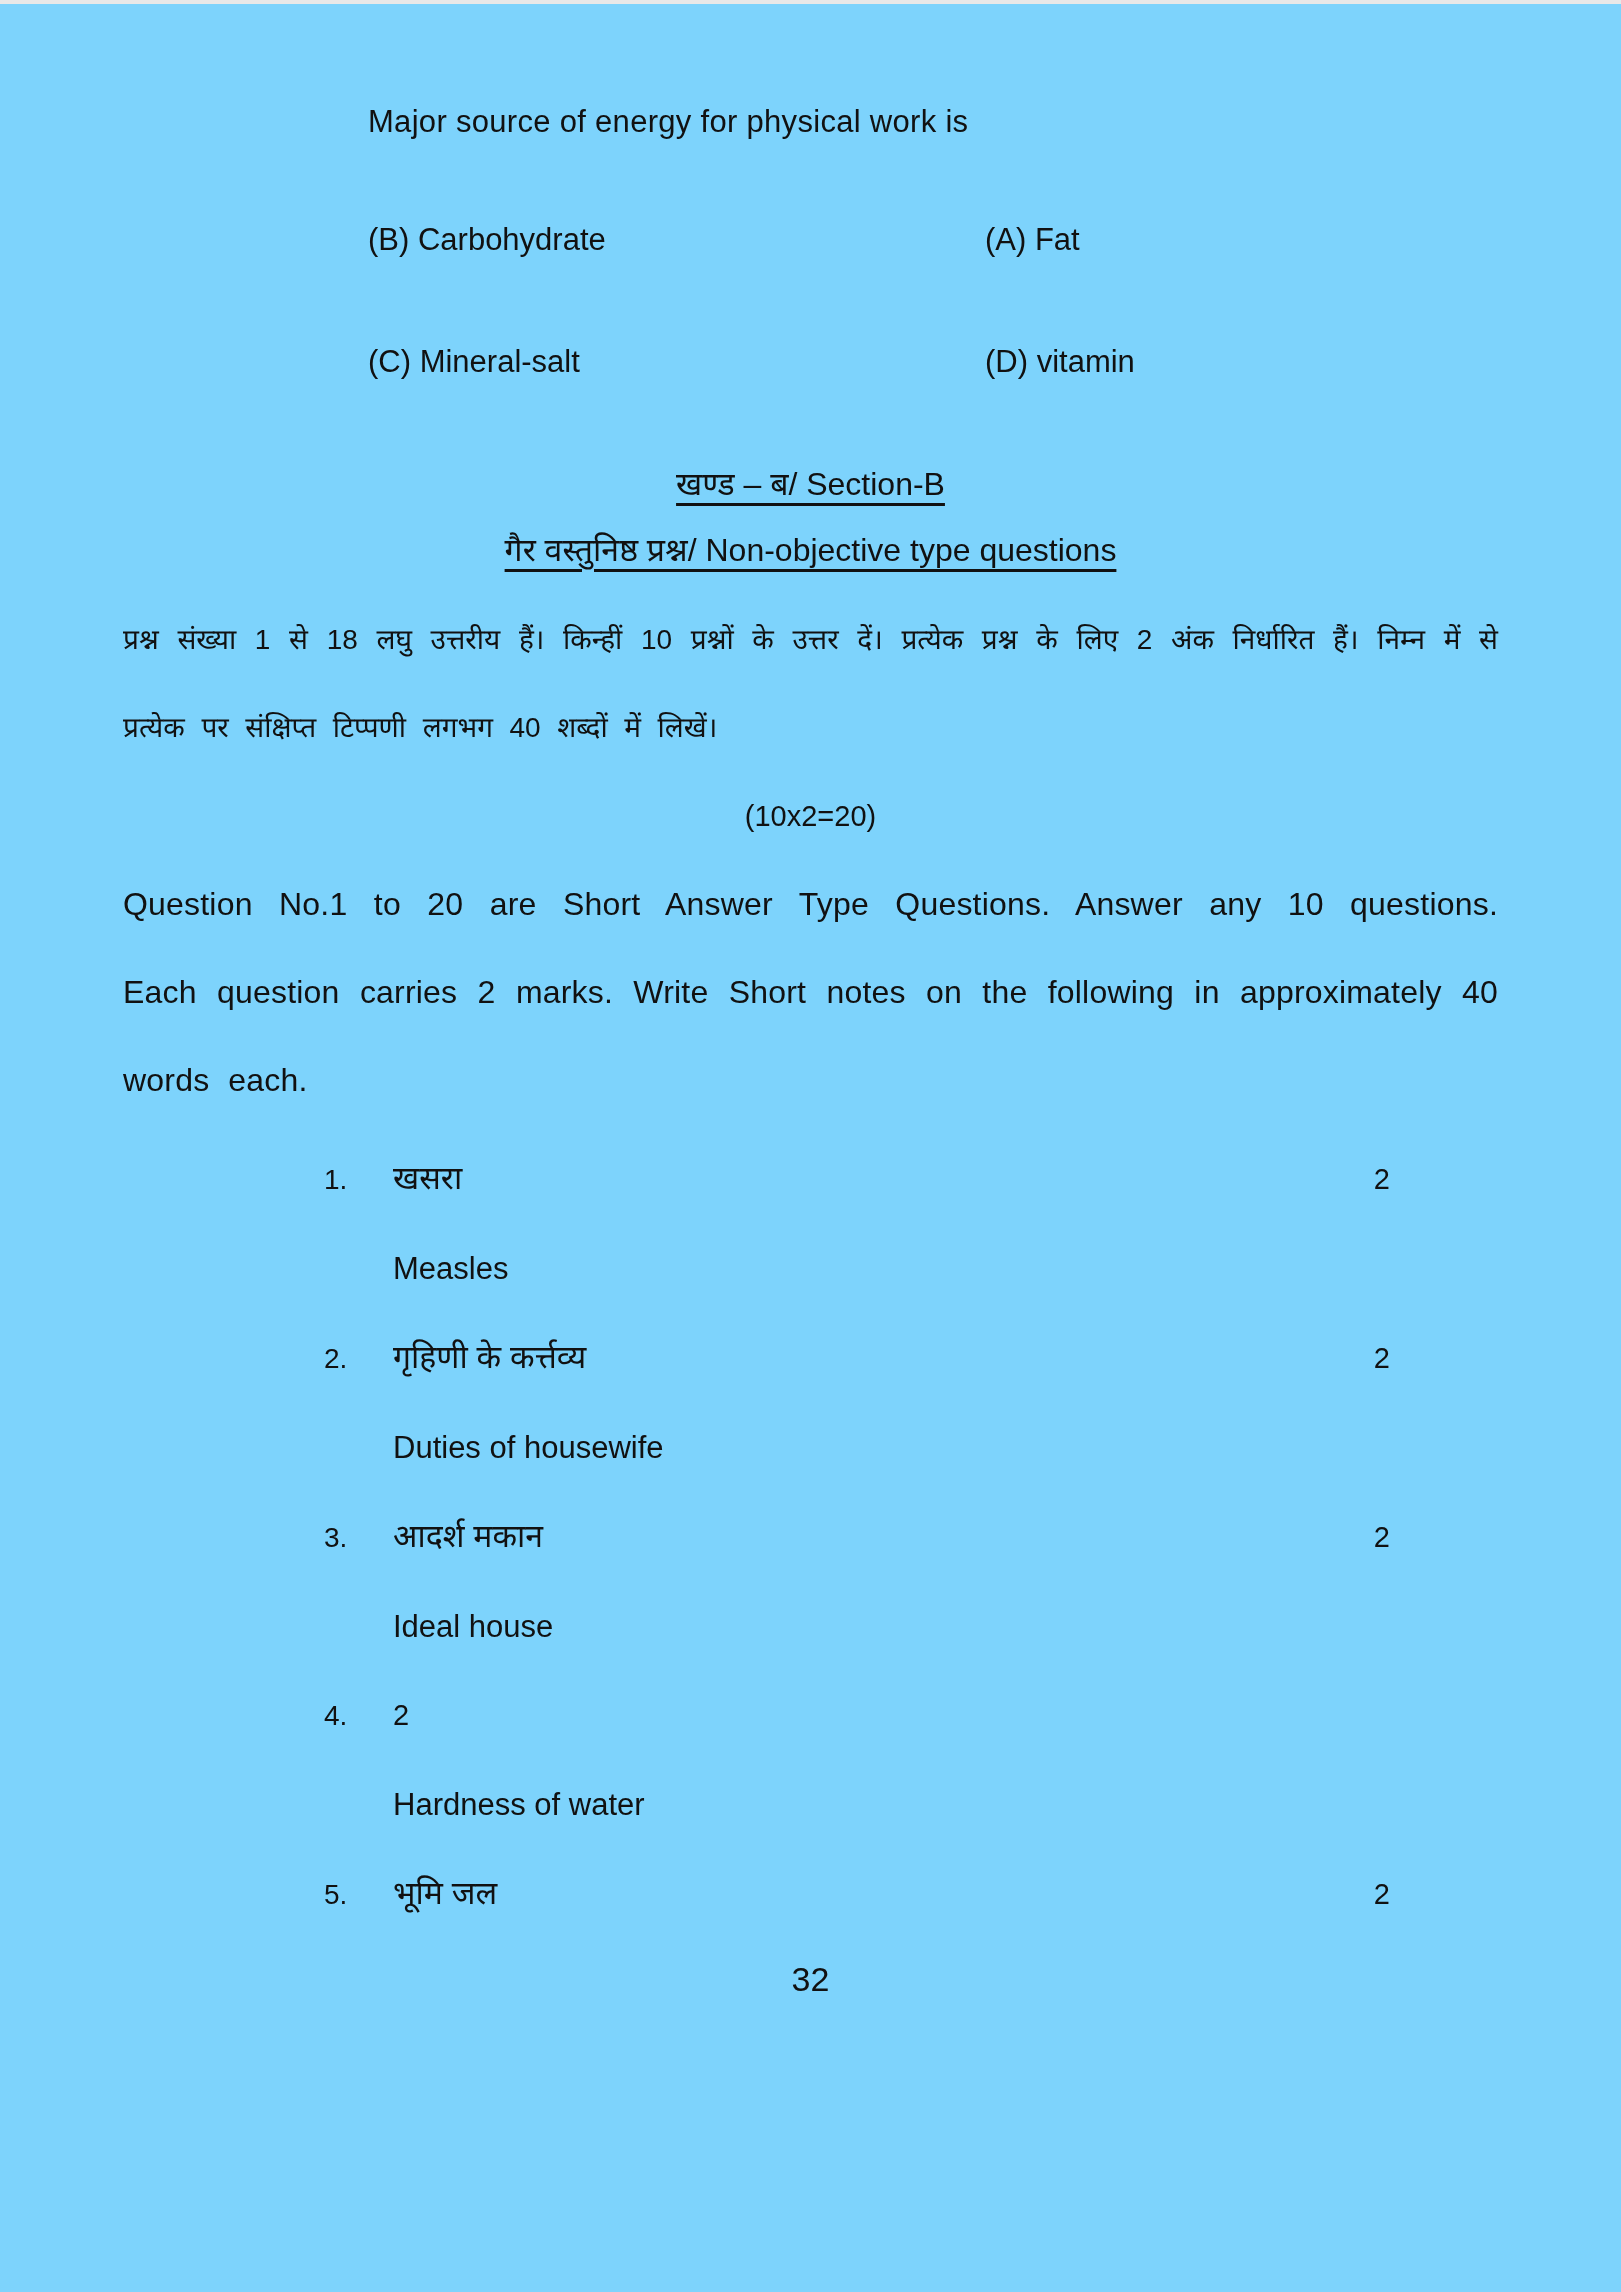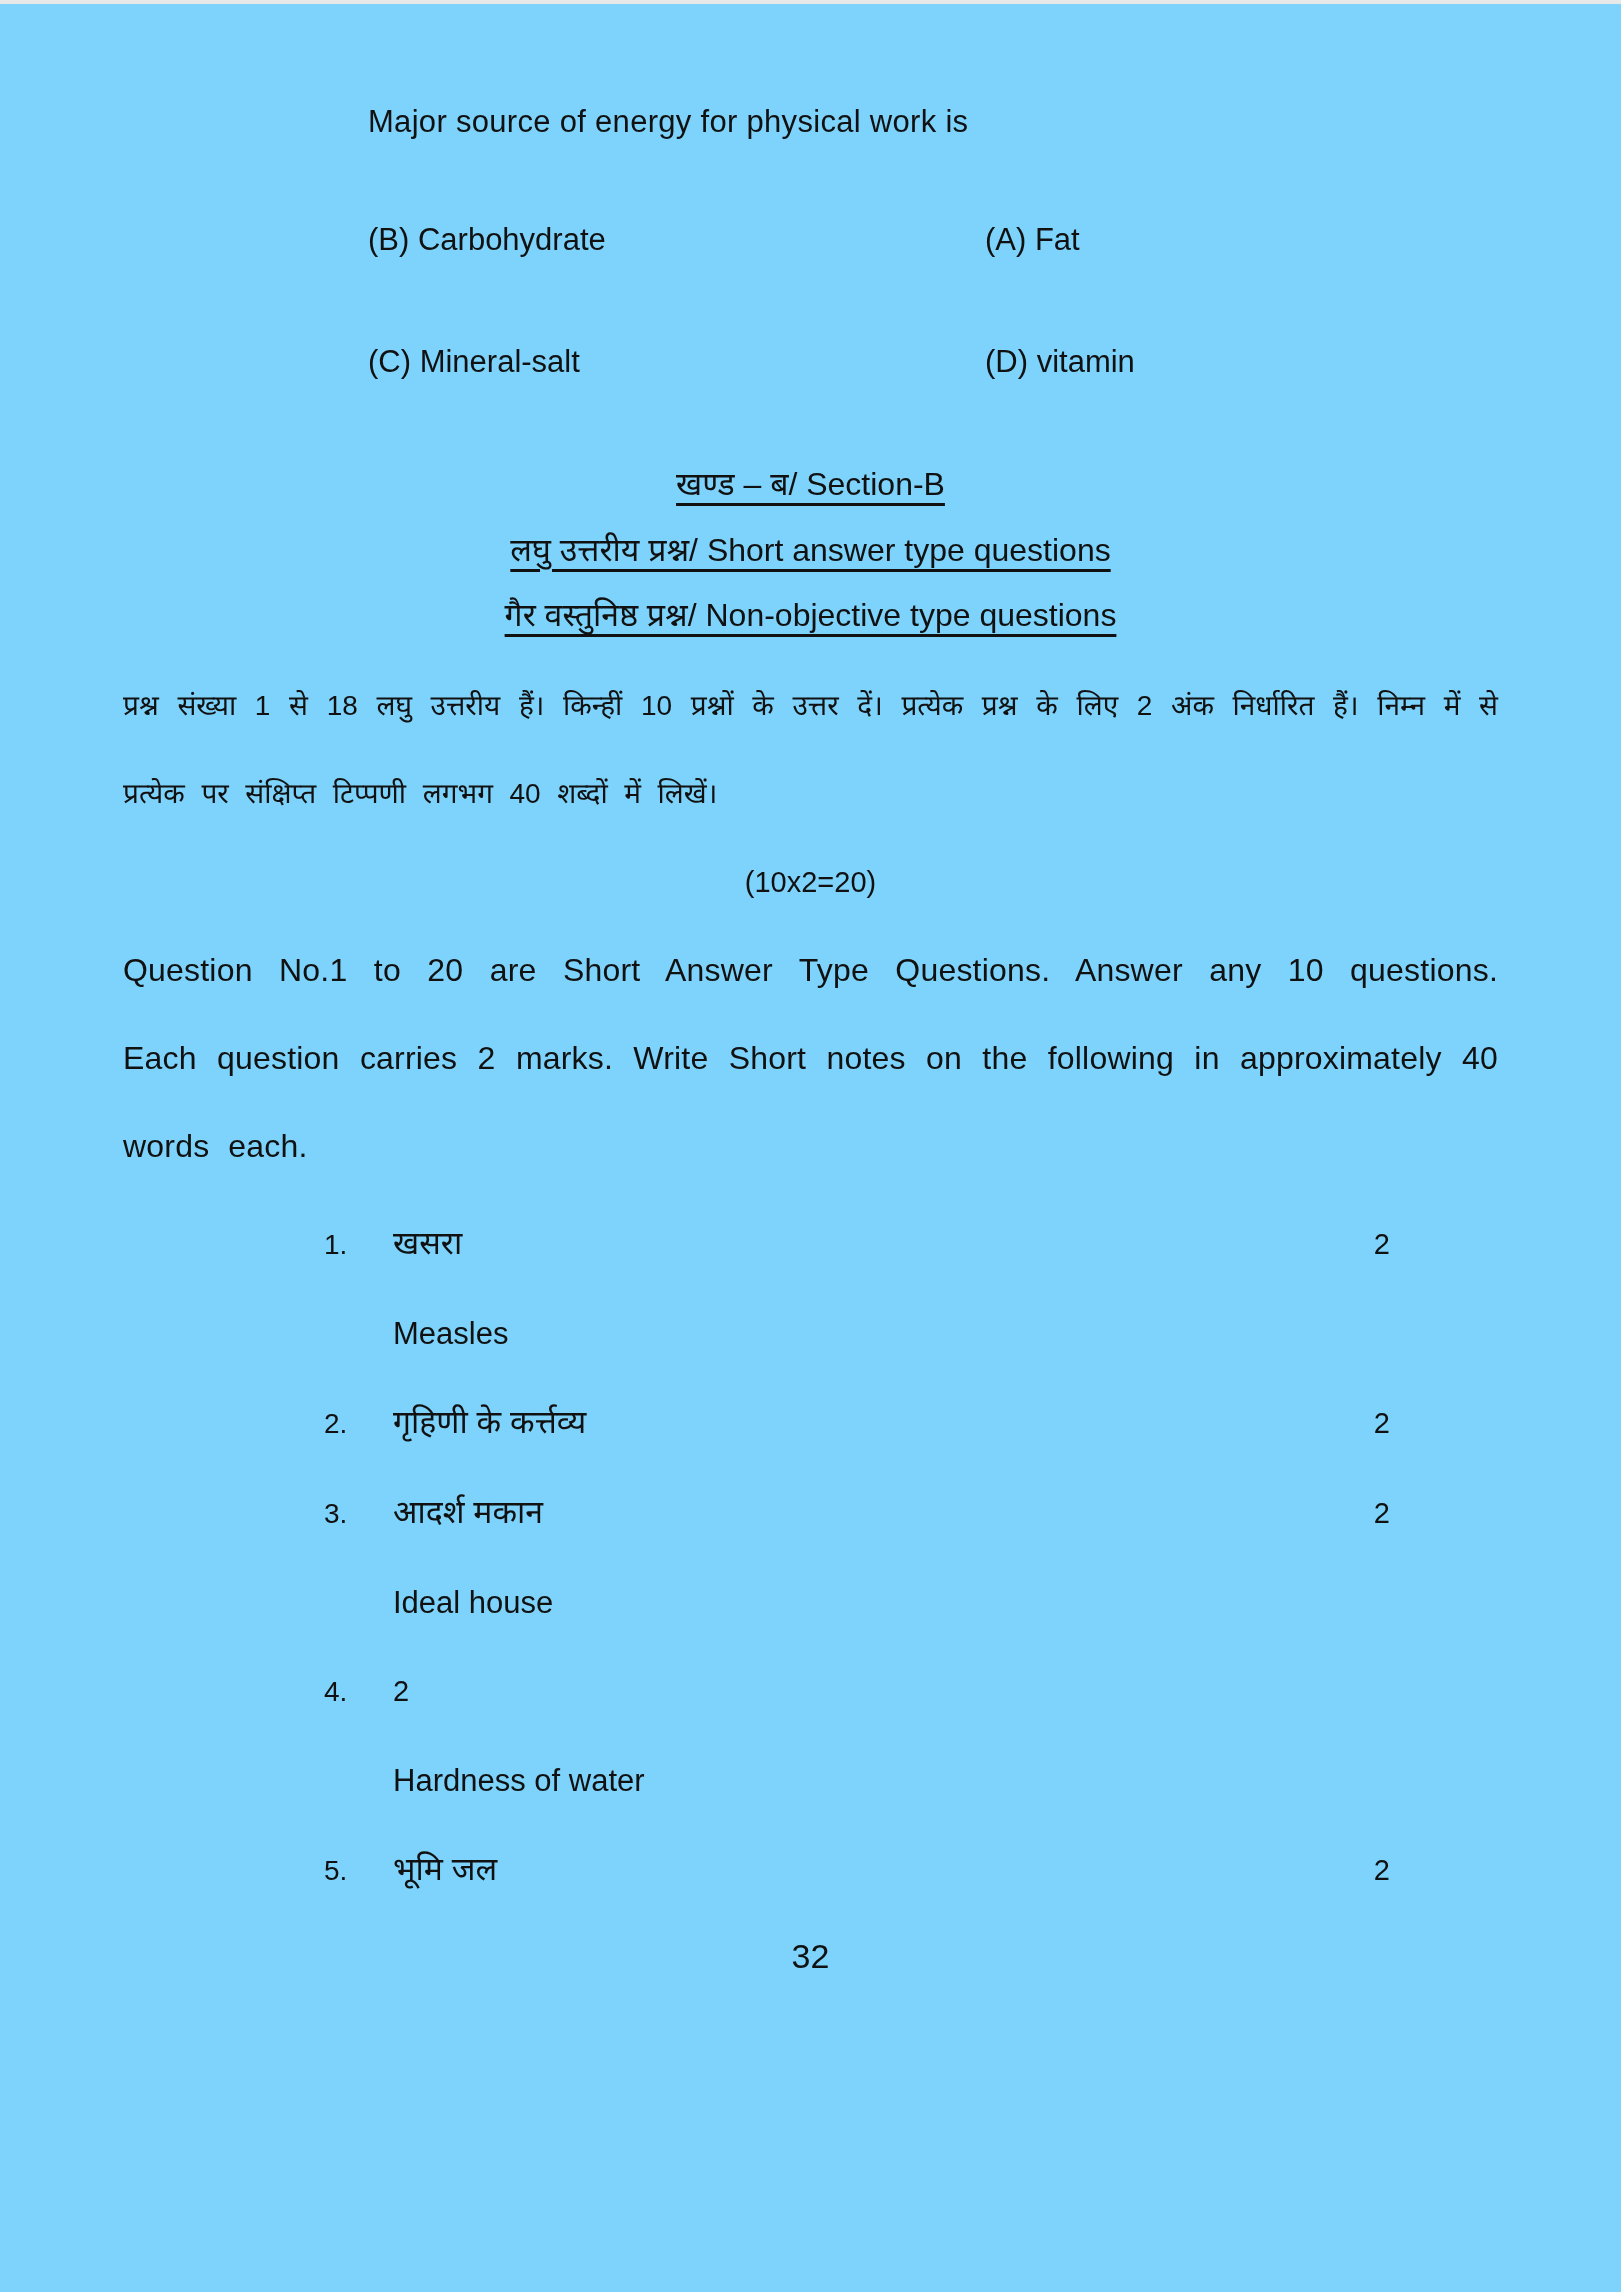--- a/index.html
+++ b/index.html
@@ -104,21 +104,20 @@
 
   <div class="options">
     <div>(B) Carbohydrate</div>
     <div>(A) Fat</div>
     <div>(C) Mineral-salt</div>
     <div>(D) vitamin</div>
   </div>
 
   <div class="headings">
     <div class="heading-line">खण्ड – ब/ Section-B</div>
-    <div class="heading-line">लघु उत्तरीय प्रश्न/ Short answer type questions</div>
     <div class="heading-line">गैर वस्तुनिष्ठ प्रश्न/ Non-objective type questions</div>
   </div>
 
   <div class="hindi-para">प्रश्न संख्या 1 से 18 लघु उत्तरीय हैं। किन्हीं 10 प्रश्नों के उत्तर दें। प्रत्येक प्रश्न के लिए 2 अंक निर्धारित हैं। निम्न में से प्रत्येक पर संक्षिप्त टिप्पणी लगभग 40 शब्दों में लिखें।</div>
 
   <div class="marks-line">(10x2=20)</div>
 
   <div class="english-para">Question No.1 to 20 are Short Answer Type Questions. Answer any 10 questions. Each question carries 2 marks. Write Short notes on the following in approximately 40 words each.</div>
 
   <div class="qlist">
@@ -131,20 +130,21 @@
       </div>
       <div class="q-eng">Measles</div>
     </div>
 
     <div>
       <div class="q-row">
         <span class="q-num">2.</span>
         <span class="q-hindi">गृहिणी के कर्त्तव्य</span>
         <span class="q-mark">2</span>
       </div>
+      <div class="q-eng">Duties of housewife</div>
     </div>
 
     <div>
       <div class="q-row">
         <span class="q-num">3.</span>
         <span class="q-hindi">आदर्श मकान</span>
         <span class="q-mark">2</span>
       </div>
       <div class="q-eng">Ideal house</div>
     </div>

